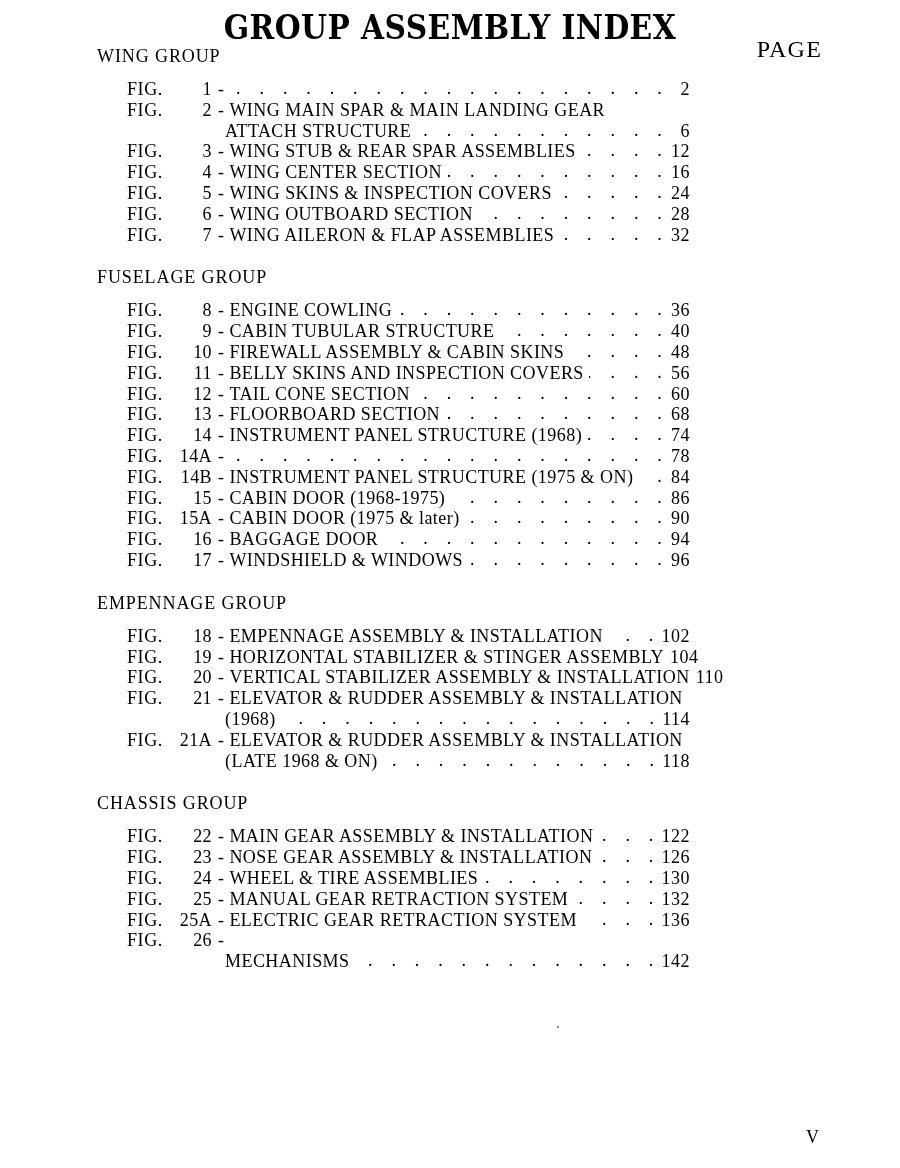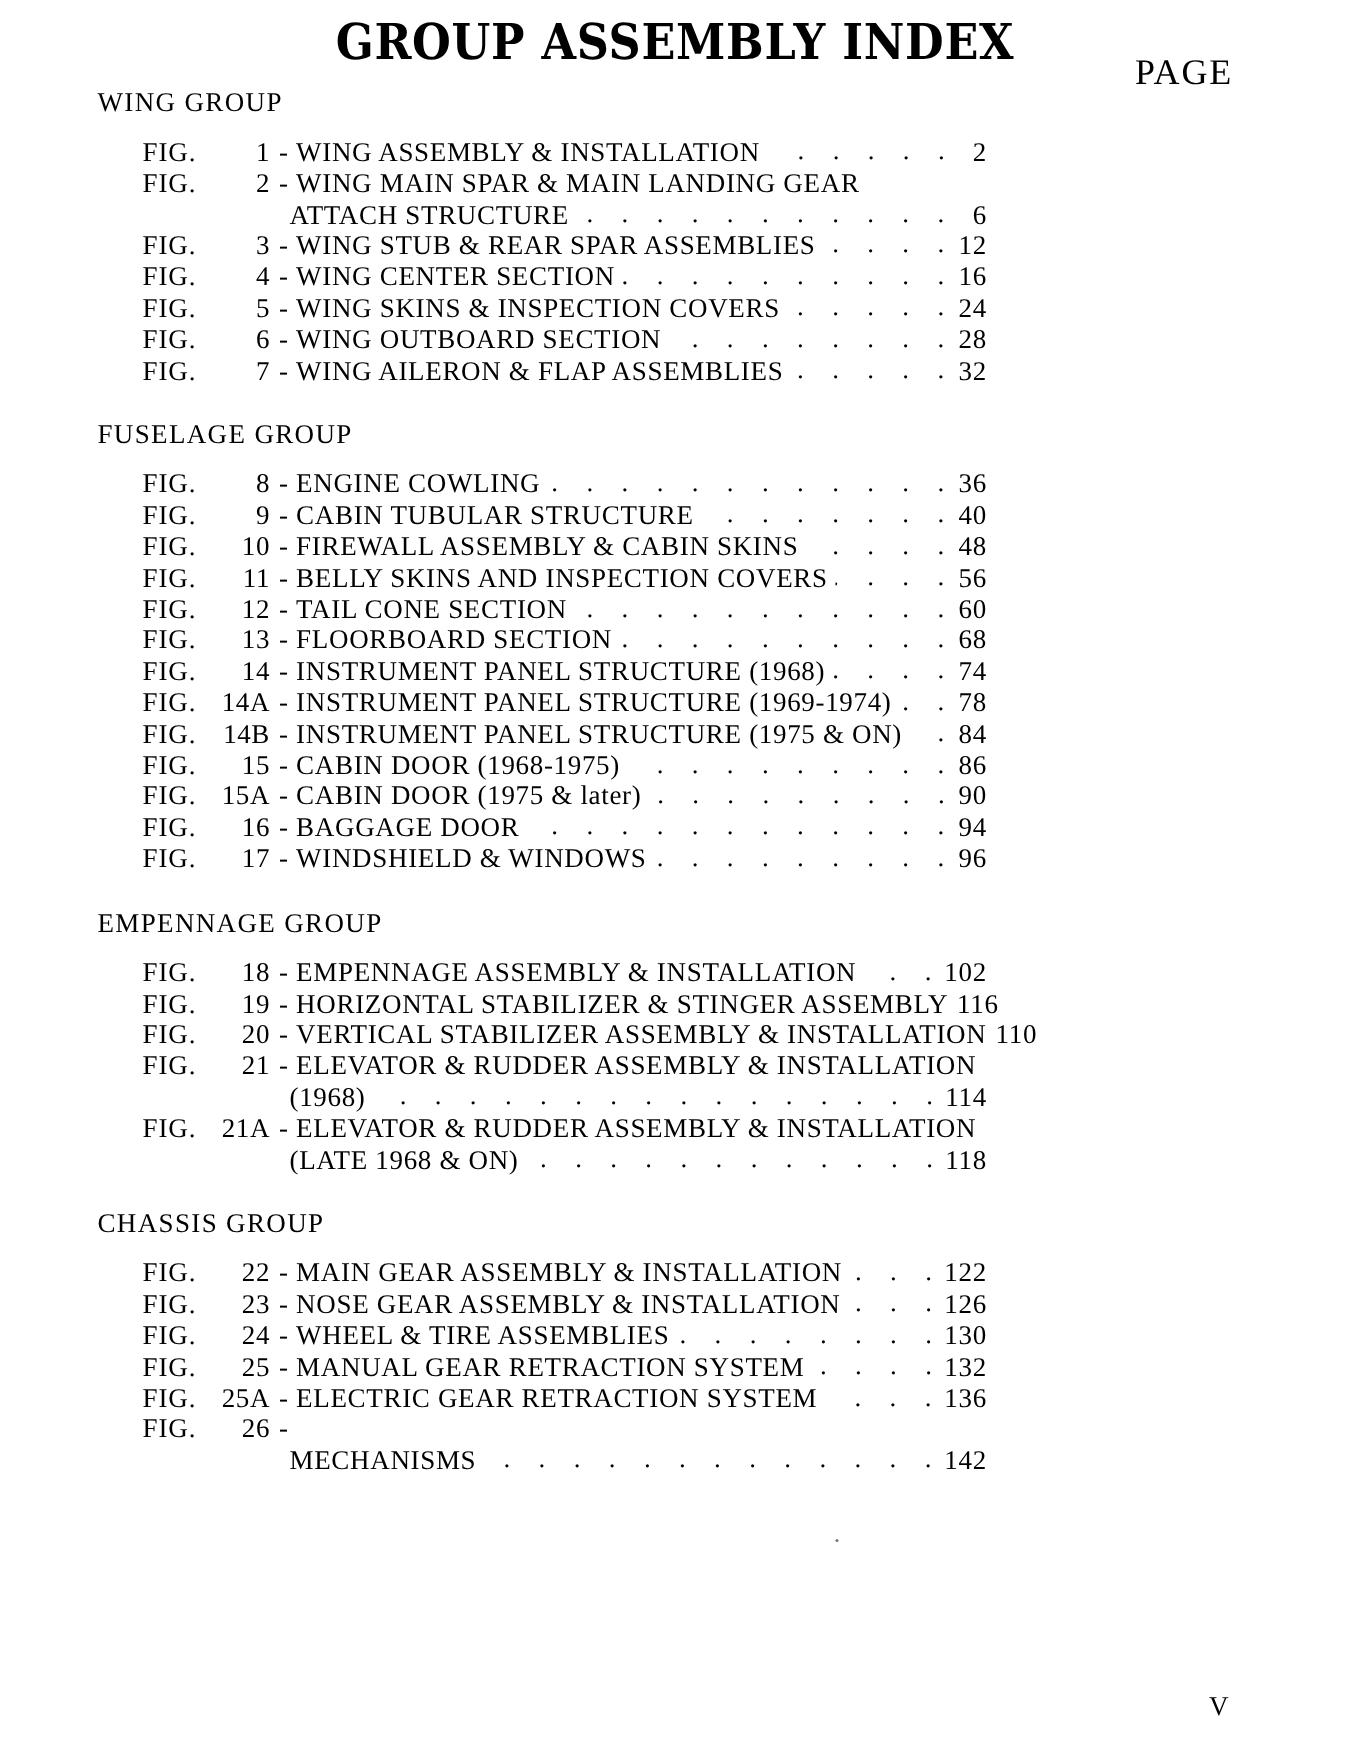--- a/index.html
+++ b/index.html
@@ -46,22 +46,23 @@
     top: 36px;
     font-size: 24px;
     letter-spacing: 1.2px;
     font-family: "Liberation Serif", "DejaVu Serif", serif;
   }
 
   
   .index-body {
     position: absolute;
     left: 0;
-    top: 58px;
+    top: 46px;
     width: 736px;
+    padding-left: 32px;
   }
 
   .group {
     margin: 0;
   }
 
   .group-heading {
     margin-left: 65px;
     font-size: 18px;
     letter-spacing: 0.9px;
@@ -189,21 +190,20 @@
   <div class="index-body" id="index-body">
       <div class="group">
         <div class="group-heading">WING GROUP</div>
         <div class="entries">
           <div class="entry">
             <div class="entry-line">
               <span class="fig-label">FIG.</span>
               <span class="fig-number">1</span>
               <span class="title-row">
                 <span class="fig-dash">-</span>
-                <span class="fig-title">WING ASSEMBLY &amp; INSTALLATION</span>
                 <span class="leader">. . . . . . . . . . . . . . . . . . . . . . . . . . . . . . . . . . . . . . . . . . . . . . . . . . . . . . . . . . . . </span>
                 <span class="fig-page">2</span>
               </span>
             </div>
           </div>
           <div class="entry">
             <div class="entry-line no-leader">
               <span class="fig-label">FIG.</span>
               <span class="fig-number">2</span>
               <span class="title-row">
@@ -369,21 +369,20 @@
                 <span class="fig-page">74</span>
               </span>
             </div>
           </div>
           <div class="entry">
             <div class="entry-line">
               <span class="fig-label">FIG.</span>
               <span class="fig-number">14A</span>
               <span class="title-row">
                 <span class="fig-dash">-</span>
-                <span class="fig-title">INSTRUMENT PANEL STRUCTURE (1969-1974)</span>
                 <span class="leader">. . . . . . . . . . . . . . . . . . . . . . . . . . . . . . . . . . . . . . . . . . . . . . . . . . . . . . . . . . . . </span>
                 <span class="fig-page">78</span>
               </span>
             </div>
           </div>
           <div class="entry">
             <div class="entry-line">
               <span class="fig-label">FIG.</span>
               <span class="fig-number">14B</span>
               <span class="title-row">
@@ -460,21 +459,21 @@
             </div>
           </div>
           <div class="entry">
             <div class="entry-line">
               <span class="fig-label">FIG.</span>
               <span class="fig-number">19</span>
               <span class="title-row">
                 <span class="fig-dash">-</span>
                 <span class="fig-title">HORIZONTAL STABILIZER &amp; STINGER ASSEMBLY</span>
                 <span class="leader">. . . . . . . . . . . . . . . . . . . . . . . . . . . . . . . . . . . . . . . . . . . . . . . . . . . . . . . . . . . . </span>
-                <span class="fig-page">116</span>
+                <span class="fig-page">104</span>
               </span>
             </div>
           </div>
           <div class="entry">
             <div class="entry-line">
               <span class="fig-label">FIG.</span>
               <span class="fig-number">20</span>
               <span class="title-row">
                 <span class="fig-dash">-</span>
                 <span class="fig-title">VERTICAL STABILIZER ASSEMBLY &amp; INSTALLATION</span>

